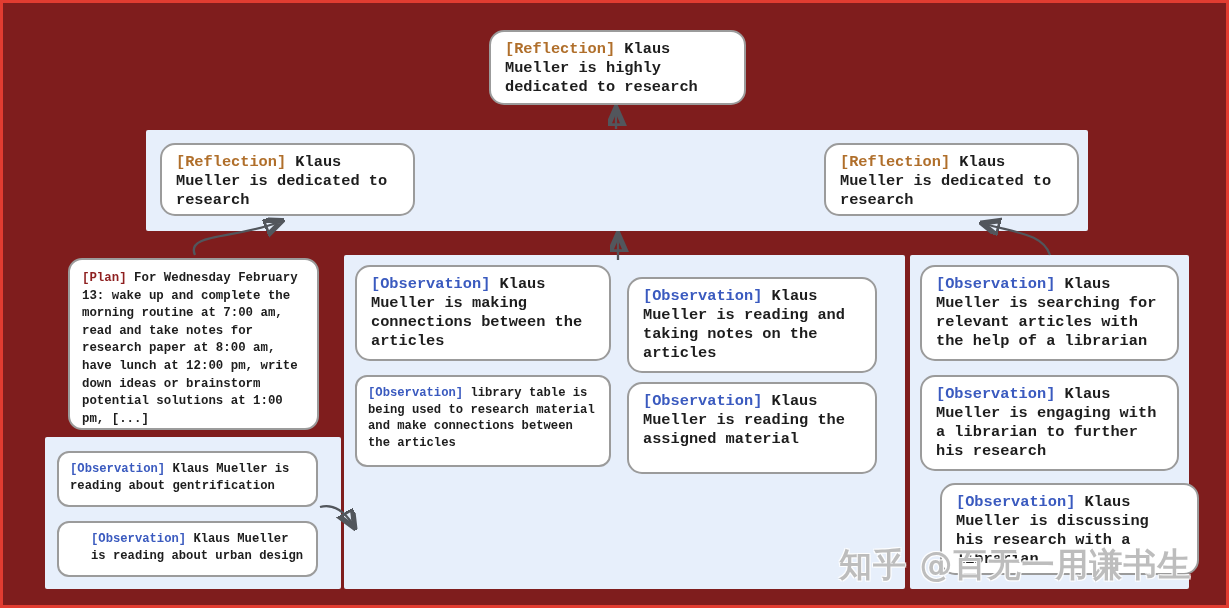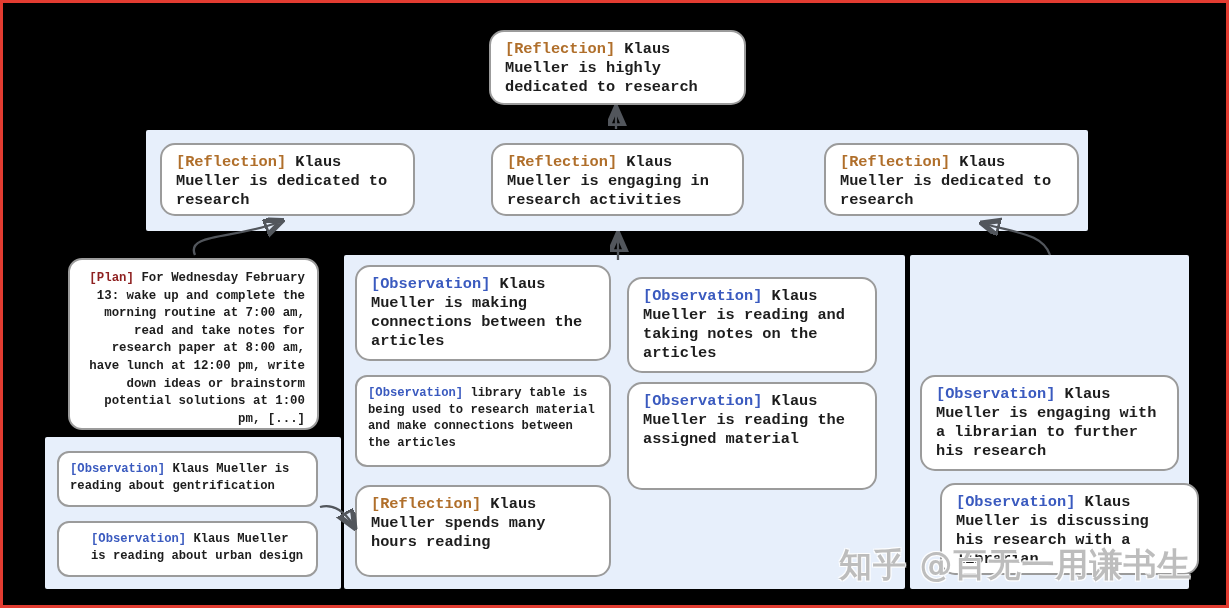--- a/index.html
+++ b/index.html
@@ -8,21 +8,21 @@
     --plan-tag:#8e1f1f;
     --panel-bg:#e7effb;
     --arrow:#52565c;
     --border-red:#e23c31;
     --node-border:#9b9b9b;
     --text:#1d1d1d;
   }
   html,body{margin:0;padding:0;background:#ffffff;}
   .canvas{
     position:relative;width:1229px;height:608px;box-sizing:border-box;
-    border:3px solid var(--border-red);background:#000000;overflow:hidden;
+    border:3px solid var(--border-red);background:#7f1d1d;overflow:hidden;
     font-family:"Liberation Mono","DejaVu Sans Mono",monospace;font-weight:700;
   }
   .panel{position:absolute;background:var(--panel-bg);border-radius:2px;}
   .node{
     position:absolute;background:#ffffff;border:2px solid var(--node-border);
     border-radius:15px;box-sizing:border-box;color:var(--text);
     font-size:15.3px;line-height:19px;padding:8px 12px 6px 14px;
   }
   .node.small{font-size:12.2px;line-height:16.5px;border-radius:12px;padding:8px 11px;}
   .node.plan{font-size:12.4px;line-height:17.6px;border-radius:14px;padding:10px 12px;}
@@ -65,31 +65,27 @@
   <div class="node" style="left:486px;top:27px;width:257px;height:75px;">
     <span class="tag-reflection">[Reflection]</span>
     <span>Klaus Mueller is highly dedicated to research</span>
   </div>
 
   <div class="node" style="left:157px;top:140px;width:255px;height:73px;">
     <span class="tag-reflection">[Reflection]</span>
     <span>Klaus Mueller is dedicated to research</span>
   </div>
 
-  <div class="node" style="left:488px;top:140px;width:253px;height:73px;">
-    <span class="tag-reflection">[Reflection]</span>
-    <span>Klaus Mueller is engaging in research activities</span>
-  </div>
 
   <div class="node" style="left:821px;top:140px;width:255px;height:73px;">
     <span class="tag-reflection">[Reflection]</span>
     <span>Klaus Mueller is dedicated to research</span>
   </div>
 
-  <div class="node plan" style="left:65px;top:255px;width:251px;height:172px;text-align:right;">
+  <div class="node plan" style="left:65px;top:255px;width:251px;height:172px;">
     <span class="tag-plan">[Plan]</span>
     <span>For Wednesday February 13: wake up and complete the morning routine at 7:00 am, read and take notes for research paper at 8:00 am, have lunch at 12:00 pm, write down ideas or brainstorm potential solutions at 1:00 pm, [...]</span>
   </div>
 
   <div class="node small" style="left:54px;top:448px;width:261px;height:56px;">
     <span class="tag-observation">[Observation]</span>
     <span>Klaus Mueller is reading about gentrification</span>
   </div>
 
   <div class="node small" style="left:54px;top:518px;width:261px;height:56px;padding-left:32px;">
@@ -100,36 +96,36 @@
   <div class="node small" style="left:352px;top:372px;width:256px;height:92px;">
     <span class="tag-observation">[Observation]</span>
     <span>library table is being used to research material and make connections between the articles</span>
   </div>
 
   <div class="node" style="left:352px;top:262px;width:256px;height:96px;">
     <span class="tag-observation">[Observation]</span>
     <span>Klaus Mueller is making connections between the articles</span>
   </div>
 
-  <div class="node" style="left:352px;top:482px;width:256px;height:92px;">
-    <span class="tag-reflection">[Reflection]</span>
-    <span>Klaus Mueller spends many hours reading</span>
-  </div>
 
   <div class="node" style="left:624px;top:274px;width:250px;height:96px;">
     <span class="tag-observation">[Observation]</span>
     <span>Klaus Mueller is reading and taking notes on the articles</span>
   </div>
 
-  <div class="node" style="left:624px;top:379px;width:250px;height:108px;">
+  <div class="node" style="left:624px;top:379px;width:250px;height:92px;">
     <span class="tag-observation">[Observation]</span>
     <span>Klaus Mueller is reading the assigned material</span>
   </div>
 
 
+  <div class="node" style="left:917px;top:262px;width:259px;height:96px;">
+    <span class="tag-observation">[Observation]</span>
+    <span>Klaus Mueller is searching for relevant articles with the help of a librarian</span>
+  </div>
 
   <div class="node" style="left:917px;top:372px;width:259px;height:96px;font-family:Liberation Mono, monospace;">
     <span class="tag-observation">[Observation]</span>
     <span>Klaus Mueller is engaging with a librarian to further his research</span>
   </div>
 
   <div class="node" style="left:917px;top:480px;width:259px;height:92px;margin-left:20px;">
     <span class="tag-observation">[Observation]</span>
     <span>Klaus Mueller is discussing his research with a librarian</span>
   </div>

